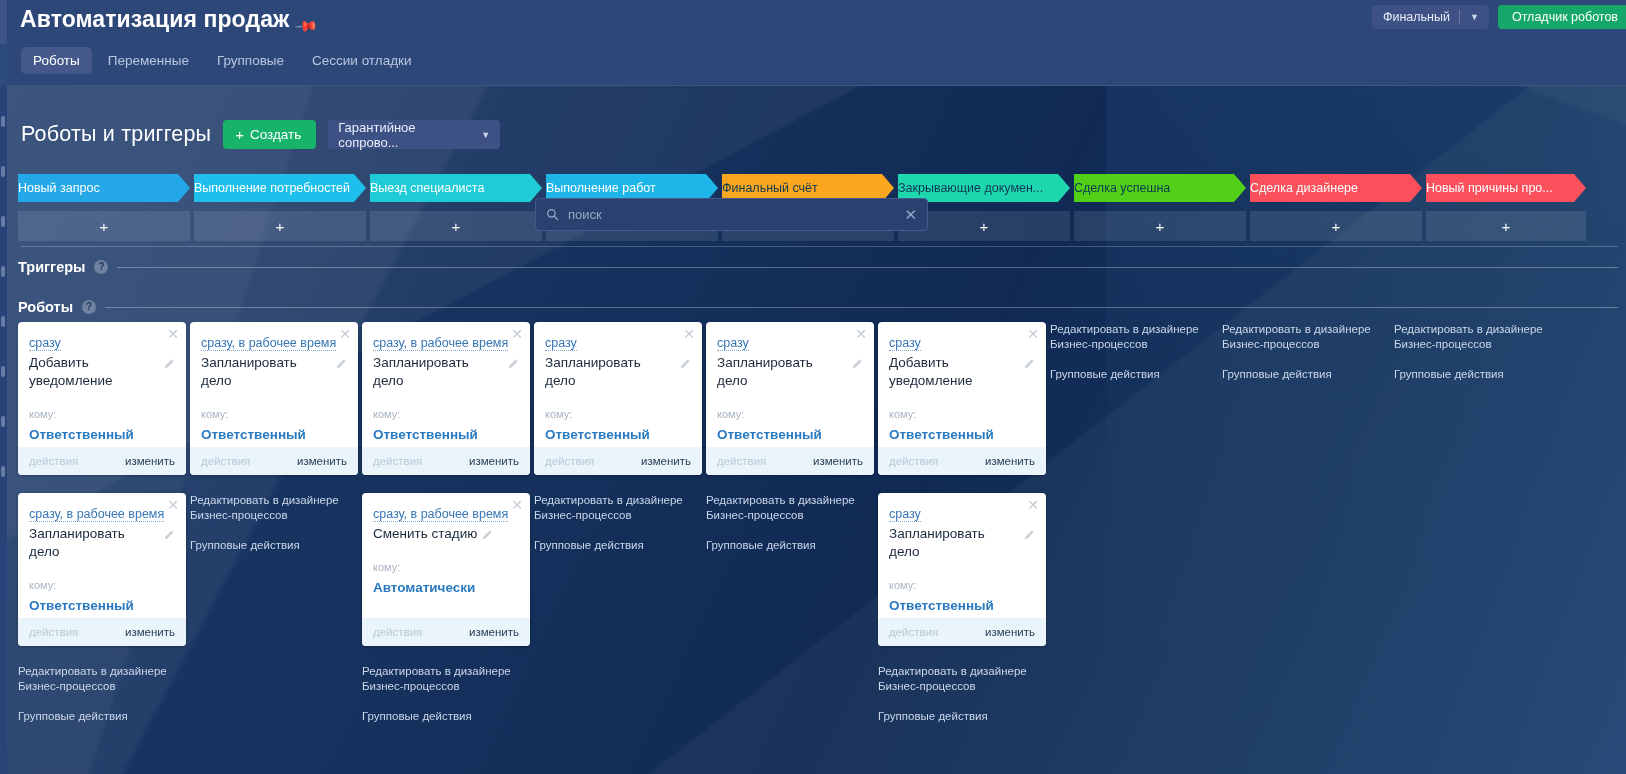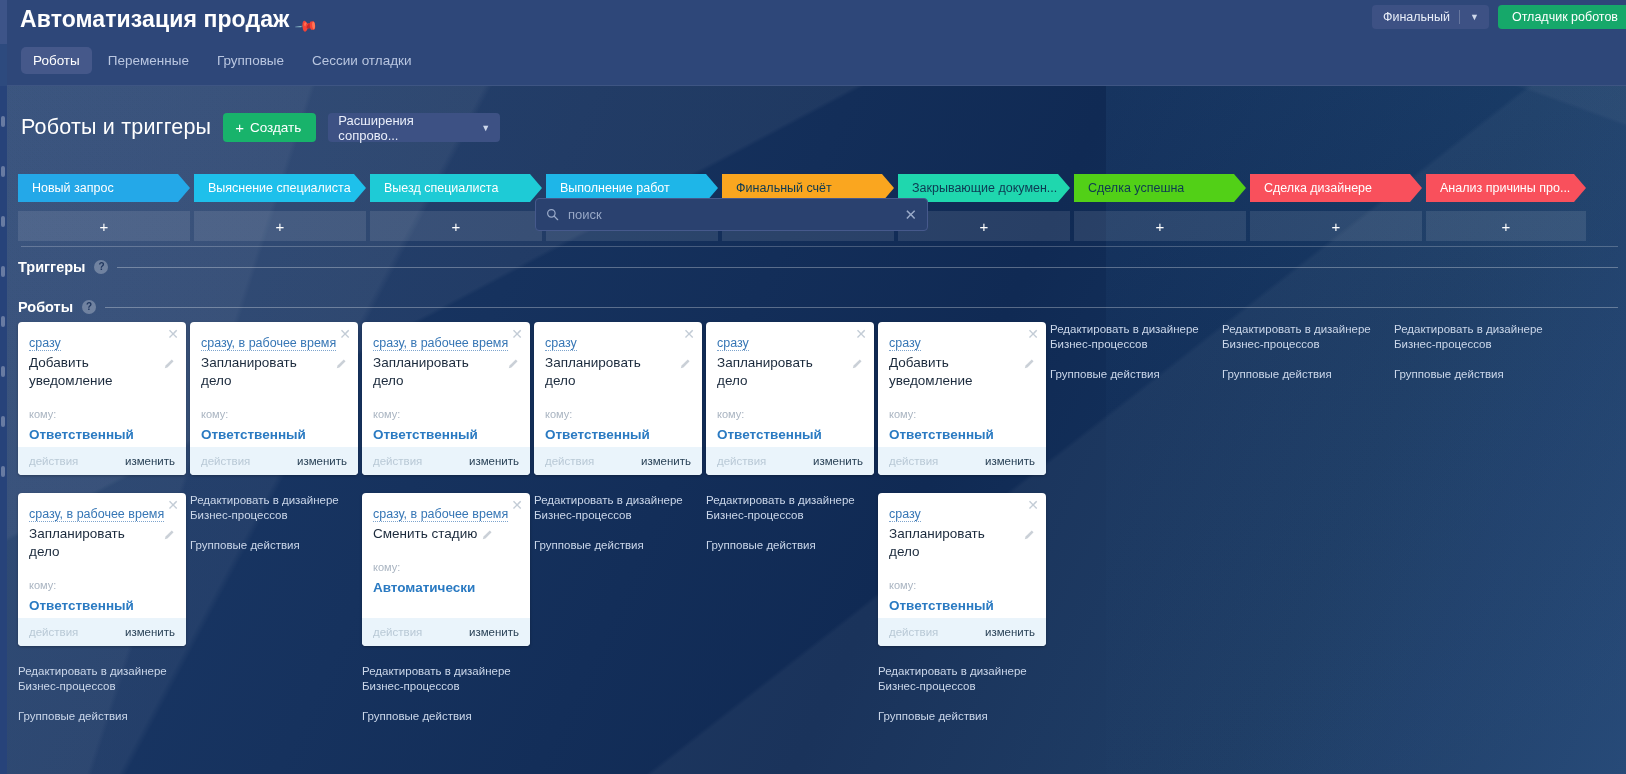--- a/index.html
+++ b/index.html
@@ -83,21 +83,21 @@
   .btn-ext .sep { width: 1px; height: 14px; background: rgba(255,255,255,0.22); }
   .btn-ext .chev { padding: 0 10px; font-size: 9px; color: #cfd8ea; }
   .btn-debug {
     height: 24px; display:flex; align-items:center; padding: 0 14px;
     background: #16a86a; color: #ffffff; border-radius: 4px;
     font-size: 12.5px; white-space: nowrap; cursor: pointer;
   }
 
   
   #toolbar { position: absolute; left: 7px; top: 86px; right: 0; height: 80px; z-index: 20; }
-  .tb-inner { position:absolute; left: 14px; top: 27px; display: flex; align-items: center; gap: 12px; }
+  .tb-inner { position:absolute; left: 14px; top: 34px; display: flex; align-items: center; gap: 12px; }
   .section-title { font-size: 21.5px; color: #ffffff; font-weight: normal; letter-spacing: .2px; }
   .btn-create {
     display:flex; align-items:center; gap: 6px; height: 29px; padding: 0 15px 0 12px;
     background: #18b36b; color:#fff; border-radius: 4px; font-size: 13.5px; cursor:pointer;
   }
   .btn-create .plus { font-size: 15px; line-height: 1; }
   .sel-pipeline {
     display:flex; align-items:center; justify-content: space-between; gap:10px;
     width: 172px; height: 29px; padding: 0 10px;
     background: #3d5184; color:#e9eefa; border-radius: 4px; font-size: 13px; cursor:pointer;
@@ -114,21 +114,21 @@
     color: #e6ecf8; font-size: 13px; font-family: inherit;
   }
   .searchbox input::placeholder { color: #97a7c6; }
   .searchbox .clear { color:#9aaac9; font-size: 15px; cursor:pointer; line-height:1; }
   .tb-rule { position:absolute; left:14px; right:8px; top:160px; height:1px; background: rgba(255,255,255,0.22); }
 
   
   #stages { position:absolute; left: 18px; top: 174px; display:flex; }
   .stage {
     position: relative; height: 28px; display:flex; align-items:center;
-    padding-left: 14px; margin-right: 4px;
+    margin-right: 4px;
     font-size: 12.5px; color: #103a55; white-space: nowrap; overflow: hidden;
     clip-path: polygon(0 0, calc(100% - 12px) 0, 100% 50%, calc(100% - 12px) 100%, 0 100%);
     cursor: pointer;
   }
   .stage.light { color: #0d3a52; }
   .stage.dark  { color: #ffffff; }
 
   
   #addrow { position:absolute; left: 18px; top: 211px; display:flex; }
   .addcell {
@@ -234,21 +234,21 @@
   </div>
 
   <div id="toolbar">
     <div class="tb-inner">
       <div class="section-title">Роботы и триггеры</div>
       <div class="btn-create">
         <span class="plus">+</span>
         <span>Создать</span>
       </div>
       <div class="sel-pipeline">
-        <span>Расширения сопрово...</span>
+        <span>Гарантийное сопрово...</span>
         <span class="chev">▼</span>
       </div>
     </div>
 
     <div class="searchbox">
       <svg class="mag" viewBox="0 0 16 16">
         <circle cx="6.6" cy="6.6" r="4.6" fill="none" stroke="#9aaac9" stroke-width="1.5"></circle>
         <line x1="10.2" y1="10.2" x2="14.4" y2="14.4" stroke="#9aaac9" stroke-width="1.5" stroke-linecap="round"></line>
       </svg>
       <input type="text" placeholder="поиск" style="">
@@ -256,42 +256,42 @@
     </div>
 
     <div class="tb-rule"></div>
   </div>
 
   <div id="stages">
       <div class="stage dark" style="width: 172px; background: rgb(36, 168, 232);">
         <span>Новый запрос</span>
       </div>
       <div class="stage dark" style="width: 172px; background: rgb(30, 192, 235);">
-        <span>Выяснение специалиста</span>
+        <span>Выполнение потребностей</span>
       </div>
       <div class="stage dark" style="width: 172px; background: rgb(30, 203, 214);">
         <span>Выезд специалиста</span>
       </div>
       <div class="stage dark" style="width: 172px; background: rgb(30, 182, 232);">
         <span>Выполнение работ</span>
       </div>
       <div class="stage light" style="width: 172px; background: rgb(250, 166, 31);">
         <span>Финальный счёт</span>
       </div>
       <div class="stage light" style="width: 172px; background: rgb(31, 215, 174);">
         <span>Закрывающие докумен...</span>
       </div>
       <div class="stage light" style="width: 172px; background: rgb(82, 208, 23);">
         <span>Сделка успешна</span>
       </div>
       <div class="stage dark" style="width: 172px; background: rgb(249, 80, 92);">
         <span>Сделка дизайнере</span>
       </div>
       <div class="stage dark" style="width: 160px; background: rgb(249, 80, 92);">
-        <span>Анализ причины про...</span>
+        <span>Новый причины про...</span>
       </div>
     </div>
 
   <div id="addrow">
       <div class="addcell" style="width: 172px;">
         <span>+</span>
       </div>
       <div class="addcell" style="width: 172px;">
         <span>+</span>
       </div>

